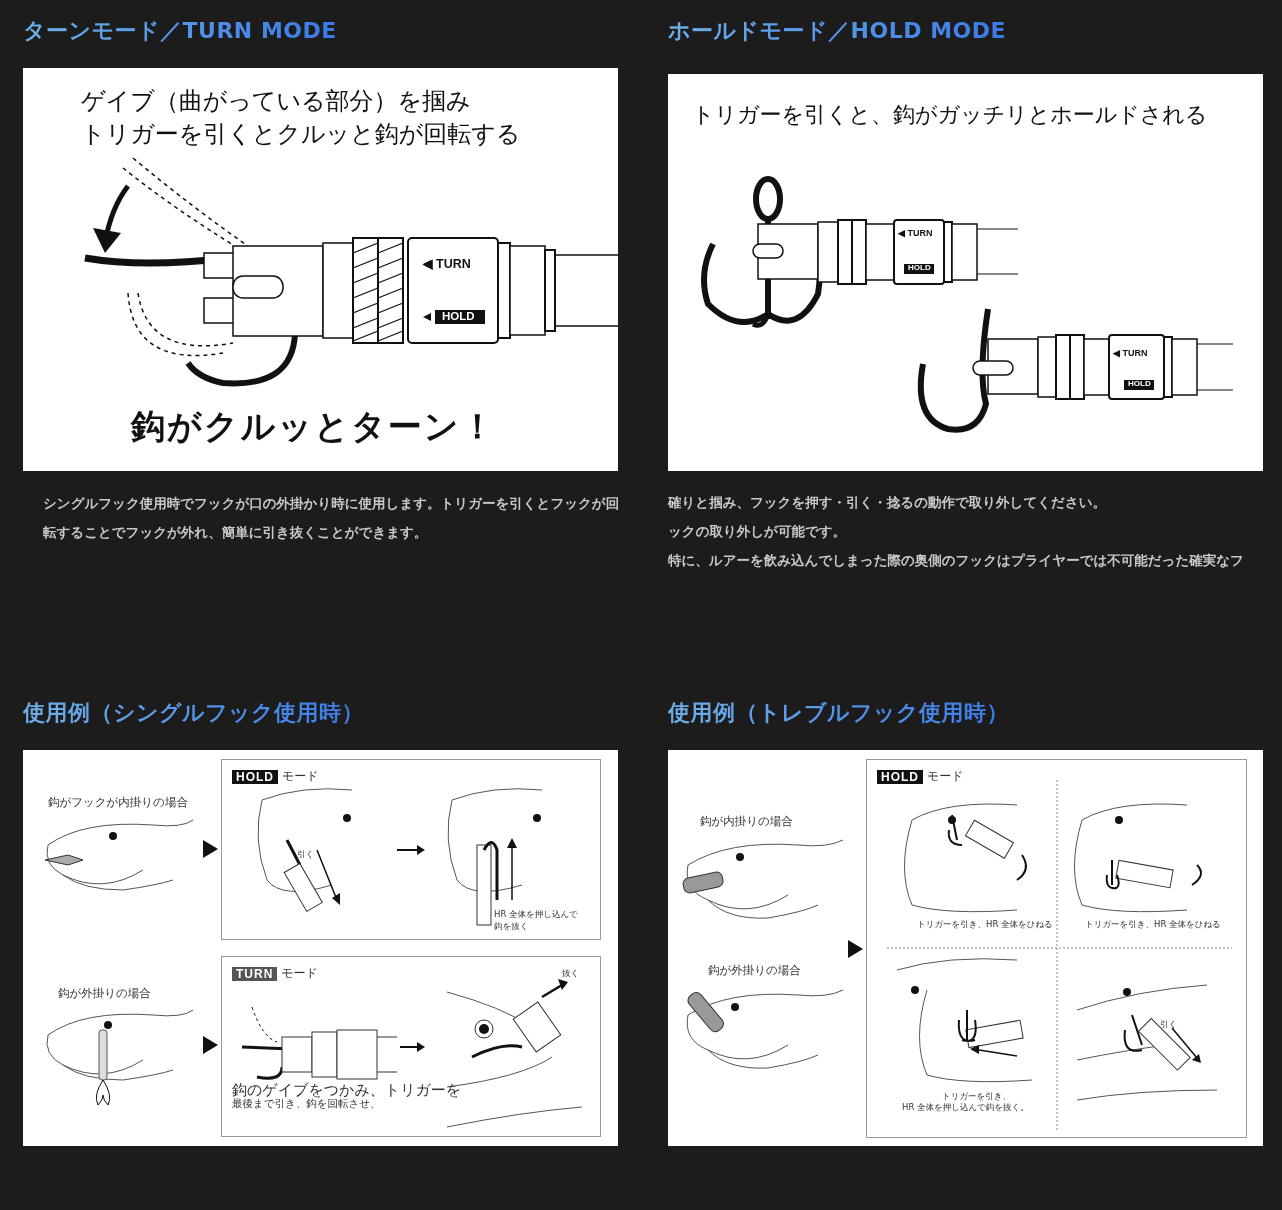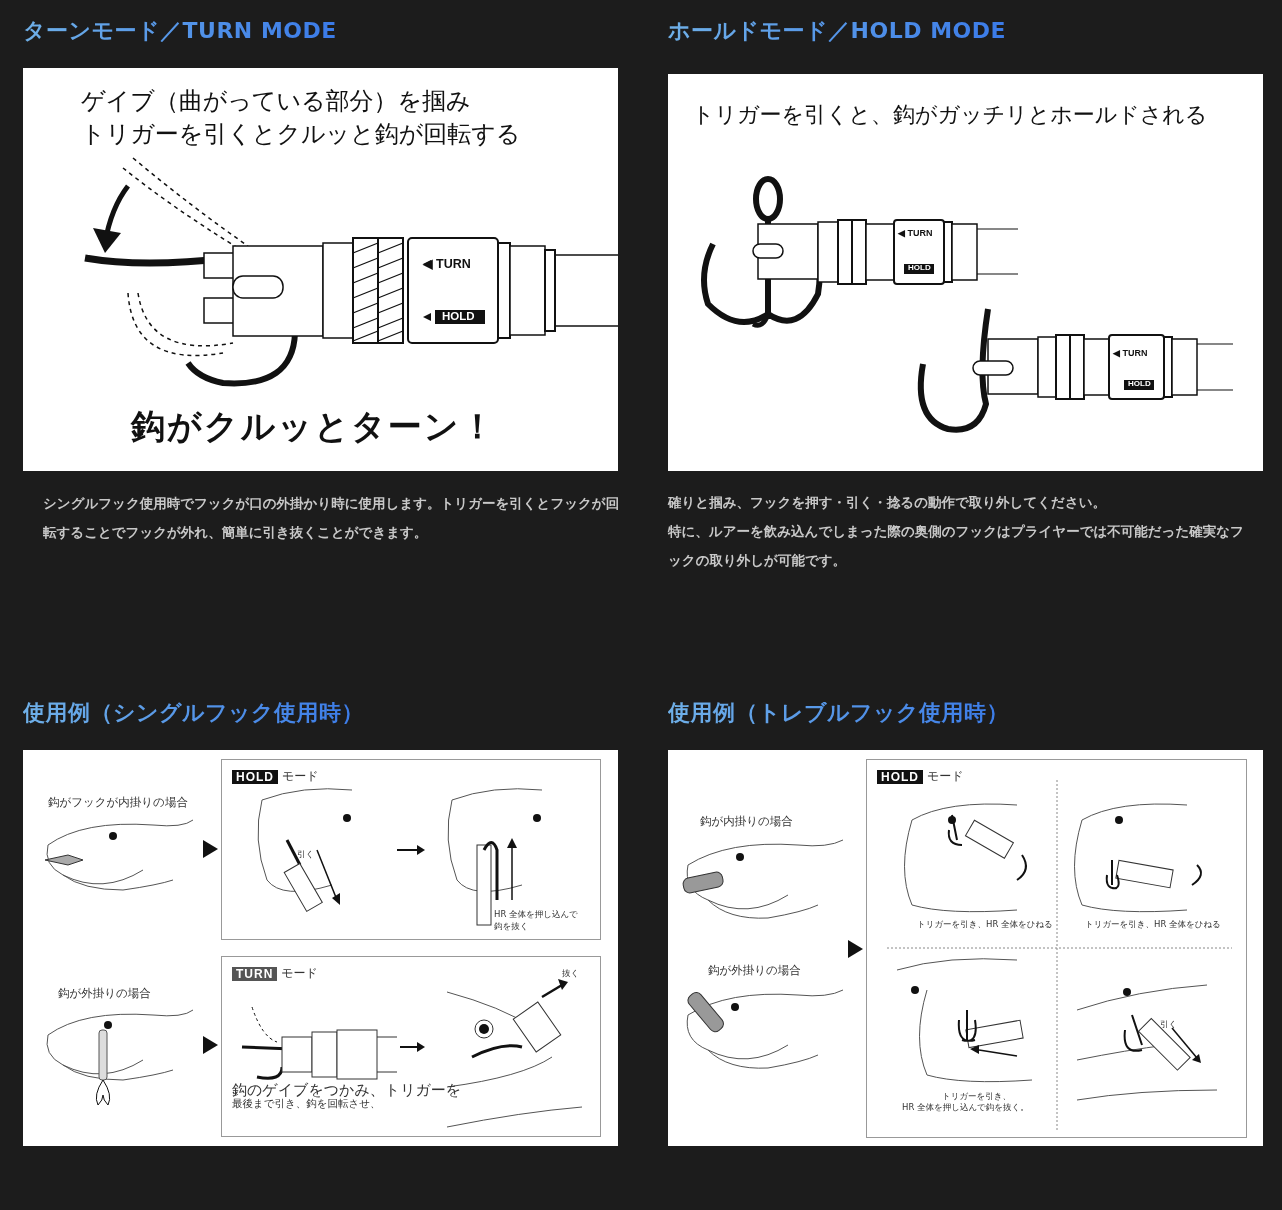--- a/index.html
+++ b/index.html
@@ -140,22 +140,22 @@
     <rect x="456" y="306" width="30" height="10" fill="#111"></rect>
   </svg>
   <div class="cap" style="left:230px; top:154px; font-size:9px; font-weight:bold; font-family:'Liberation Sans',sans-serif;">◀ TURN</div>
   <div class="cap" style="left:240px; top:189px; font-size:8px; font-weight:bold; color:#fff; font-family:'Liberation Sans',sans-serif;">HOLD</div>
   <div class="cap" style="left:445px; top:274px; font-size:9px; font-weight:bold; font-family:'Liberation Sans',sans-serif;">◀ TURN</div>
   <div class="cap" style="left:460px; top:305px; font-size:8px; font-weight:bold; color:#fff; font-family:'Liberation Sans',sans-serif;">HOLD</div>
 </div>
 
 <div class="desc" style="left:668px; top:488px; width:610px;">
   <p>確りと掴み、フックを押す・引く・捻るの動作で取り外してください。</p>
+  <p>ックの取り外しが可能です。</p>
   <p>特に、ルアーを飲み込んでしまった際の奥側のフックはプライヤーでは不可能だった確実なフ</p>
-  <p>ックの取り外しが可能です。</p>
 </div>
 
 <div class="sec-title" style="left:23px; top:702px;">使用例（シングルフック使用時）</div>
 
 <div class="panel" style="left:23px; top:750px; width:595px; height:396px;">
   <div class="cap lbl" style="left:25px; top:45px;">鈎がフックが内掛りの場合</div>
   <div class="cap lbl" style="left:35px; top:236px;">鈎が外掛りの場合</div>
 
   <svg width="595" height="396" viewBox="0 0 595 396">
     <g stroke="#555" stroke-width="1" fill="none">

